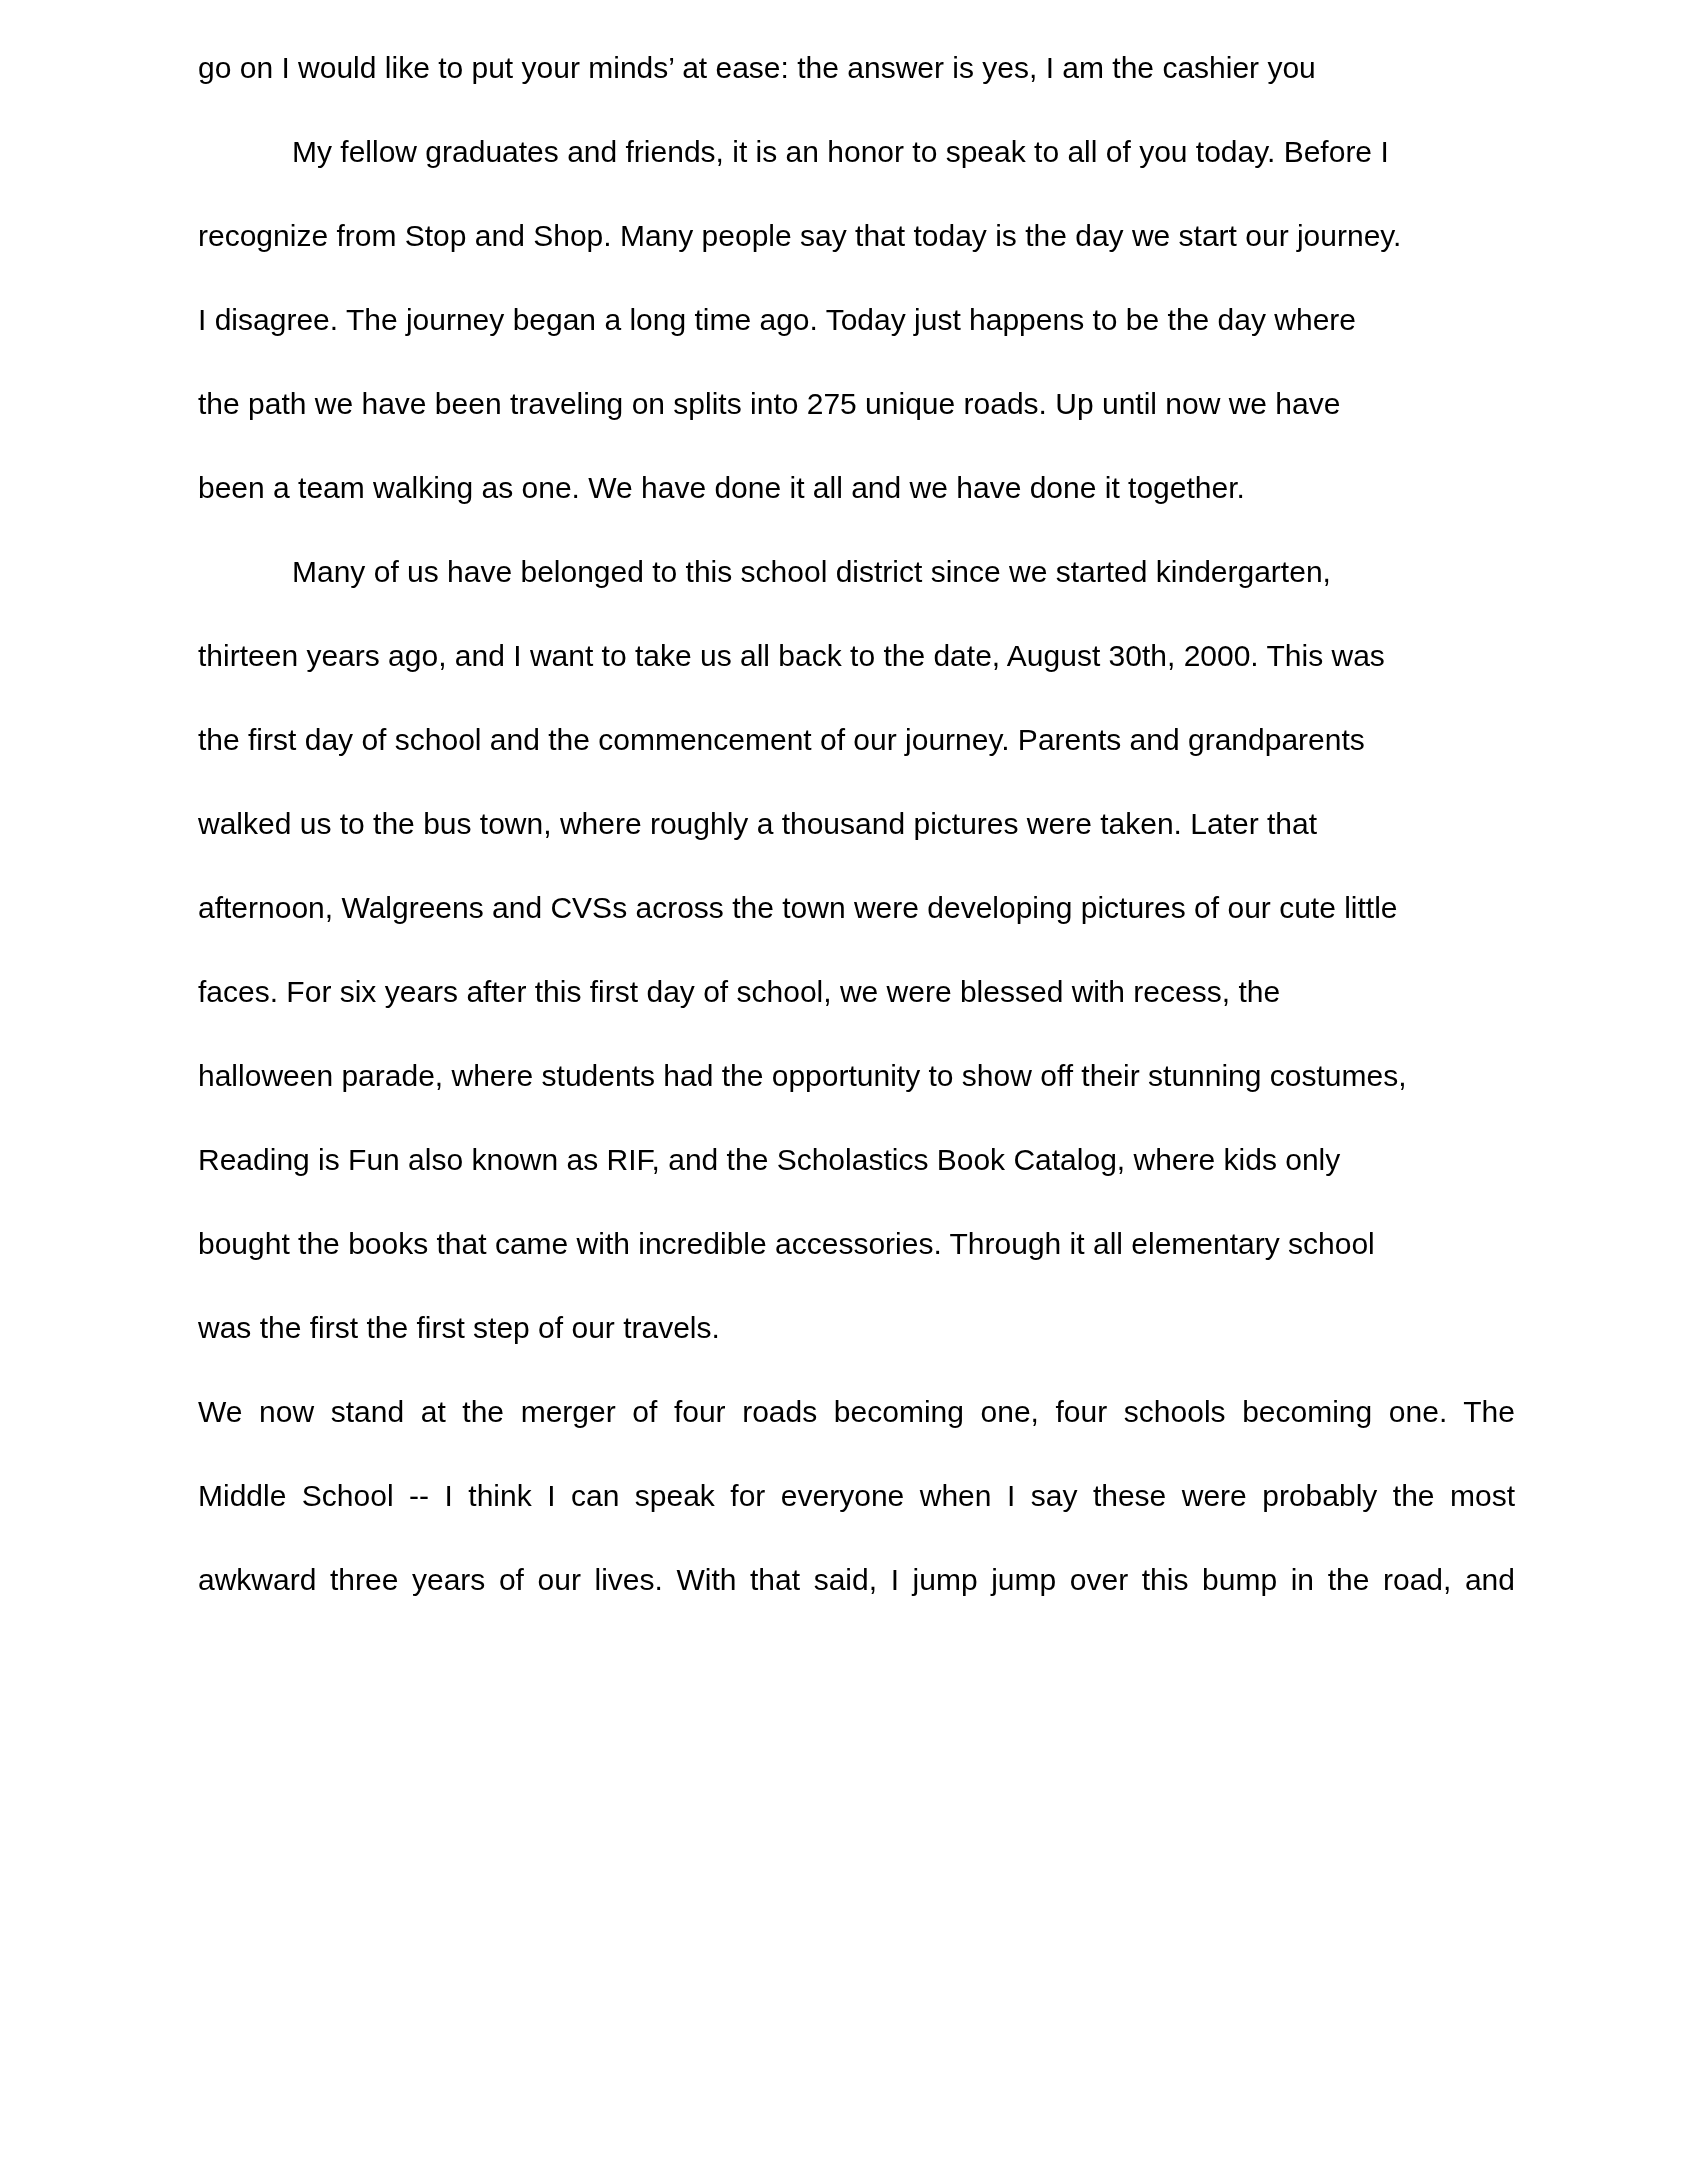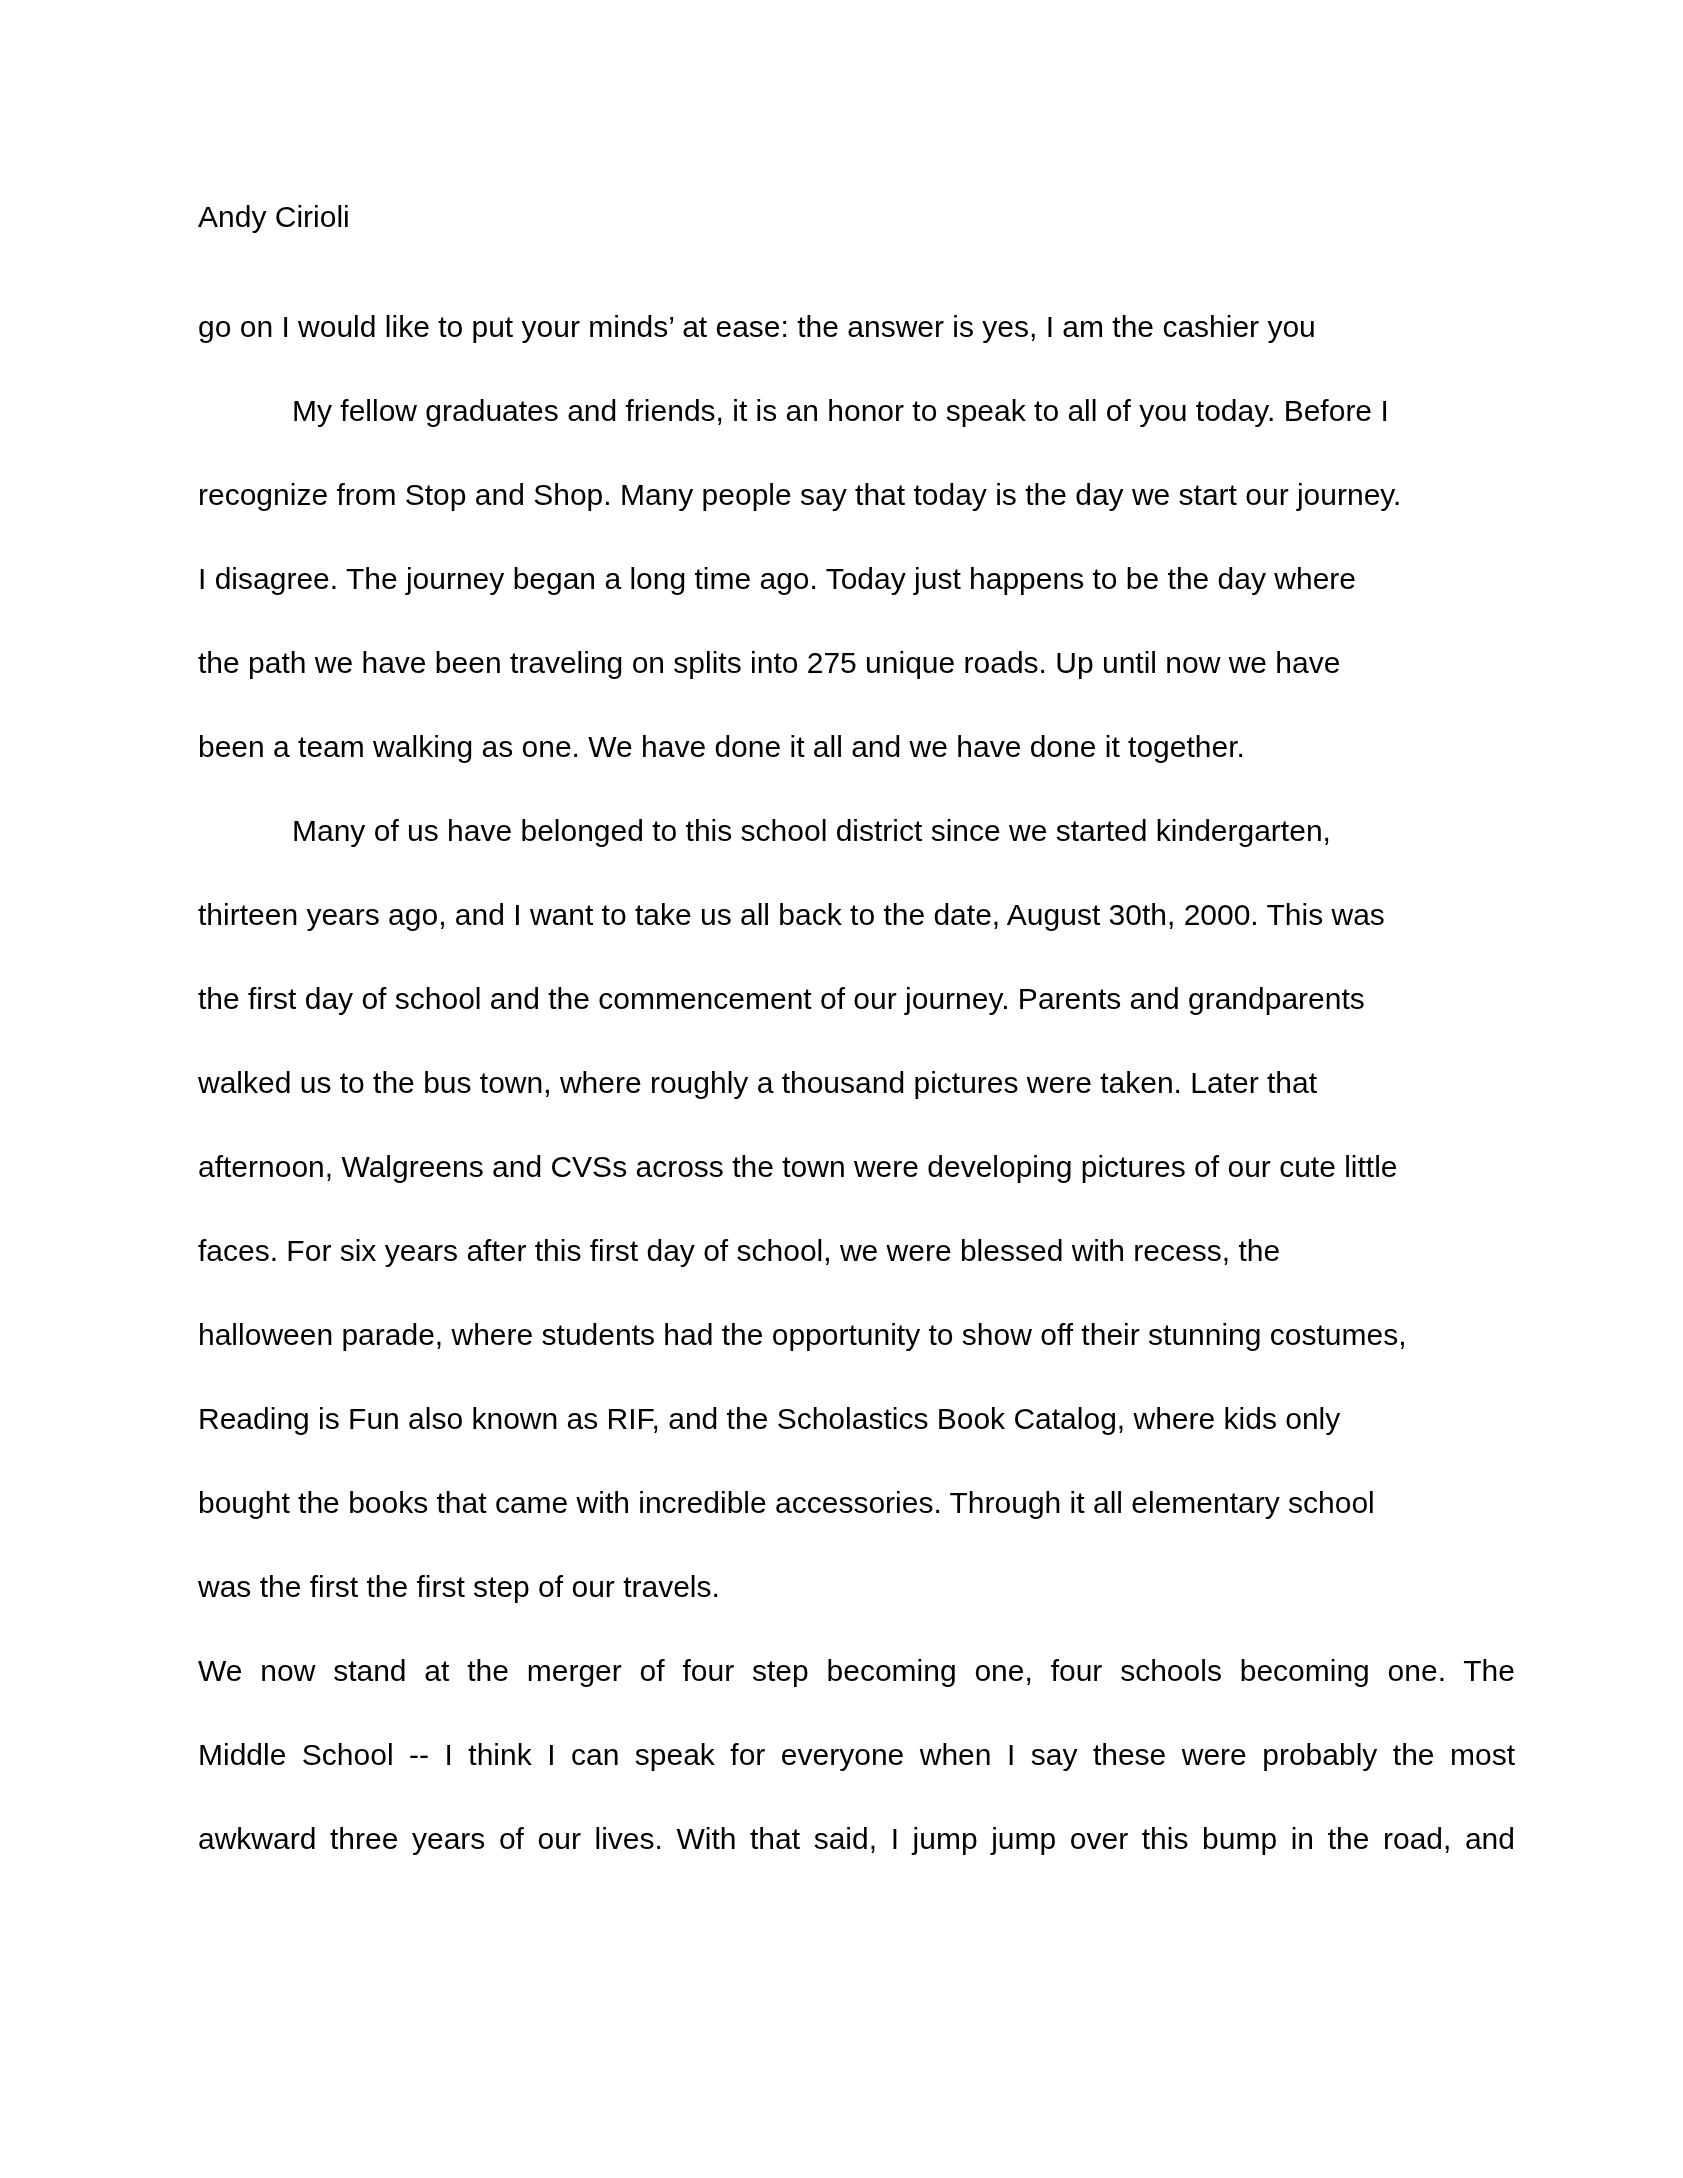--- a/index.html
+++ b/index.html
@@ -46,21 +46,20 @@
     text-align: justify;
     text-align-last: justify;
   }
 </style>
 </head>
 <body>
 
 <div class="page">
   <div class="content">
 
-    <div class="author">Andy Cirioli</div>
 
 
     <div class="para para-first">
       <div class="ln">go on I would like to put your minds’ at ease: the answer is yes, I am the cashier you</div>
       <div class="ln ind">My fellow graduates and friends, it is an honor to speak to all of you today. Before I</div>
       <div class="ln">recognize from Stop and Shop. Many people say that today is the day we start our journey.</div>
       <div class="ln">I disagree. The journey began a long time ago. Today just happens to be the day where</div>
       <div class="ln">the path we have been traveling on splits into 275 unique roads. Up until now we have</div>
       <div class="ln">been a team walking as one. We have done it all and we have done it together.</div>
     </div>
@@ -72,20 +71,20 @@
       <div class="ln">walked us to the bus town, where roughly a thousand pictures were taken. Later that</div>
       <div class="ln">afternoon, Walgreens and CVSs across the town were developing pictures of our cute little</div>
       <div class="ln">faces. For six years after this first day of school, we were blessed with recess, the</div>
       <div class="ln">halloween parade, where students had the opportunity to show off their stunning costumes,</div>
       <div class="ln">Reading is Fun also known as RIF, and the Scholastics Book Catalog, where kids only</div>
       <div class="ln">bought the books that came with incredible accessories. Through it all elementary school</div>
       <div class="ln">was the first the first step of our travels.</div>
     </div>
 
     <div class="para">
-      <div class="ln jl">We now stand at the merger of four step becoming one, four schools becoming one. The</div>
+      <div class="ln jl">We now stand at the merger of four roads becoming one, four schools becoming one. The</div>
       <div class="ln jl">Middle School -- I think I can speak for everyone when I say these were probably the most</div>
       <div class="ln jl">awkward three years of our lives. With that said, I jump jump over this bump in the road, and</div>
     </div>
 
   </div>
 </div>
 
 
 </body></html>

